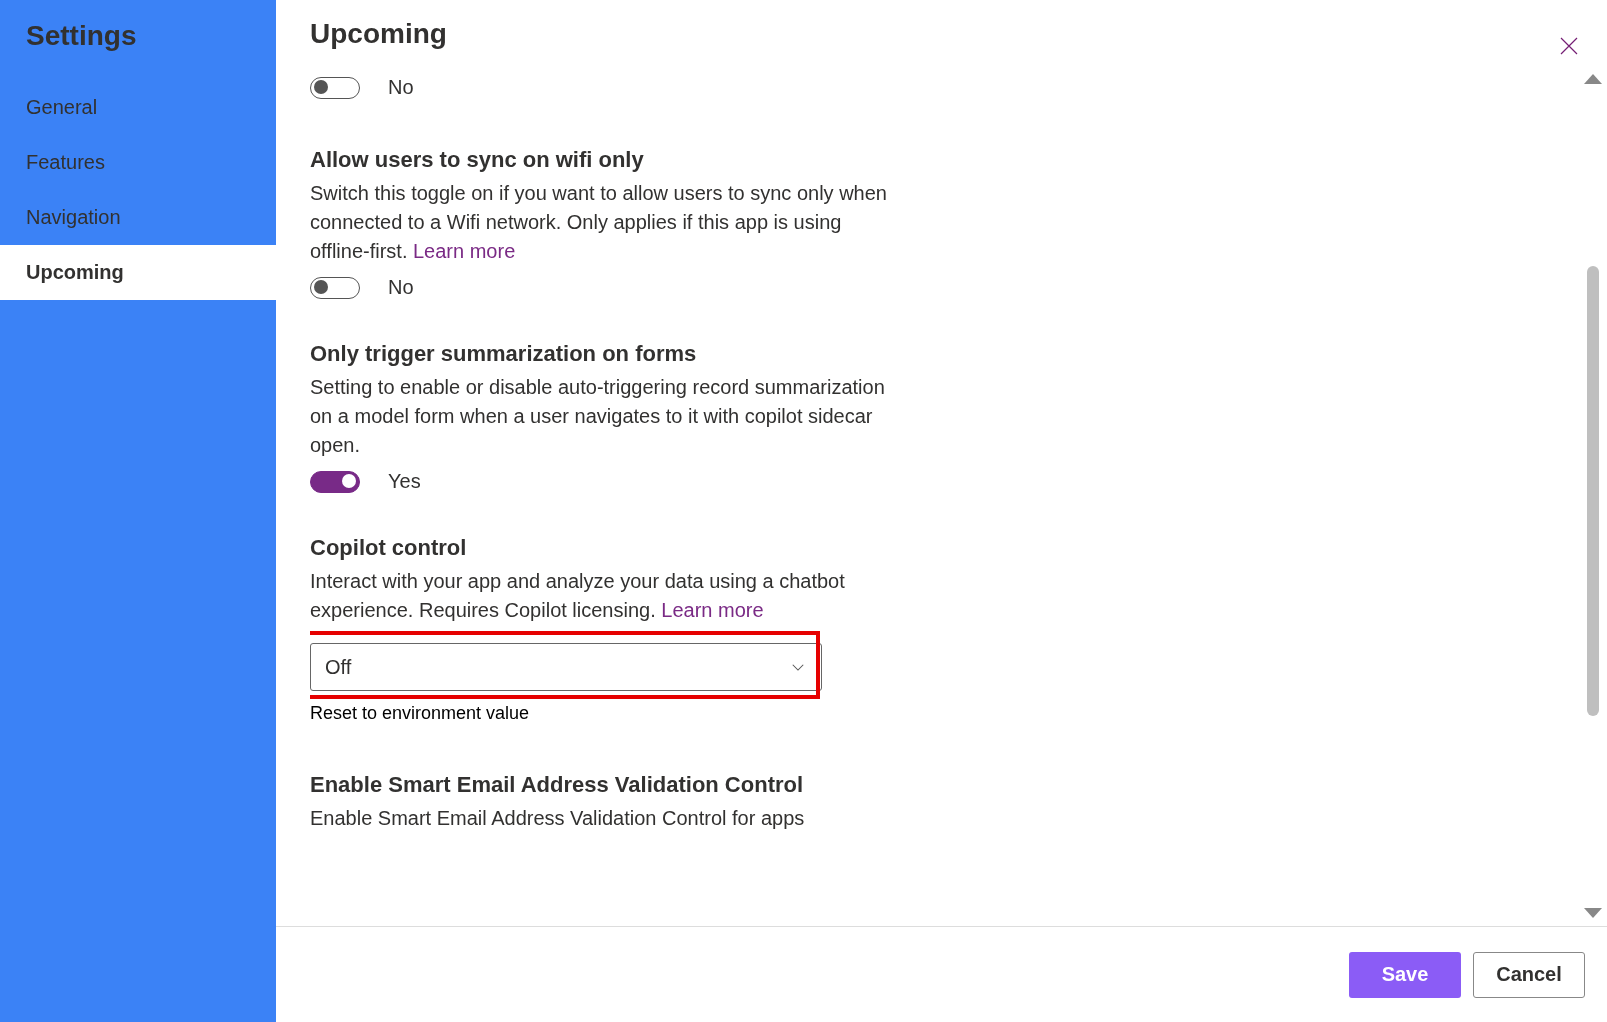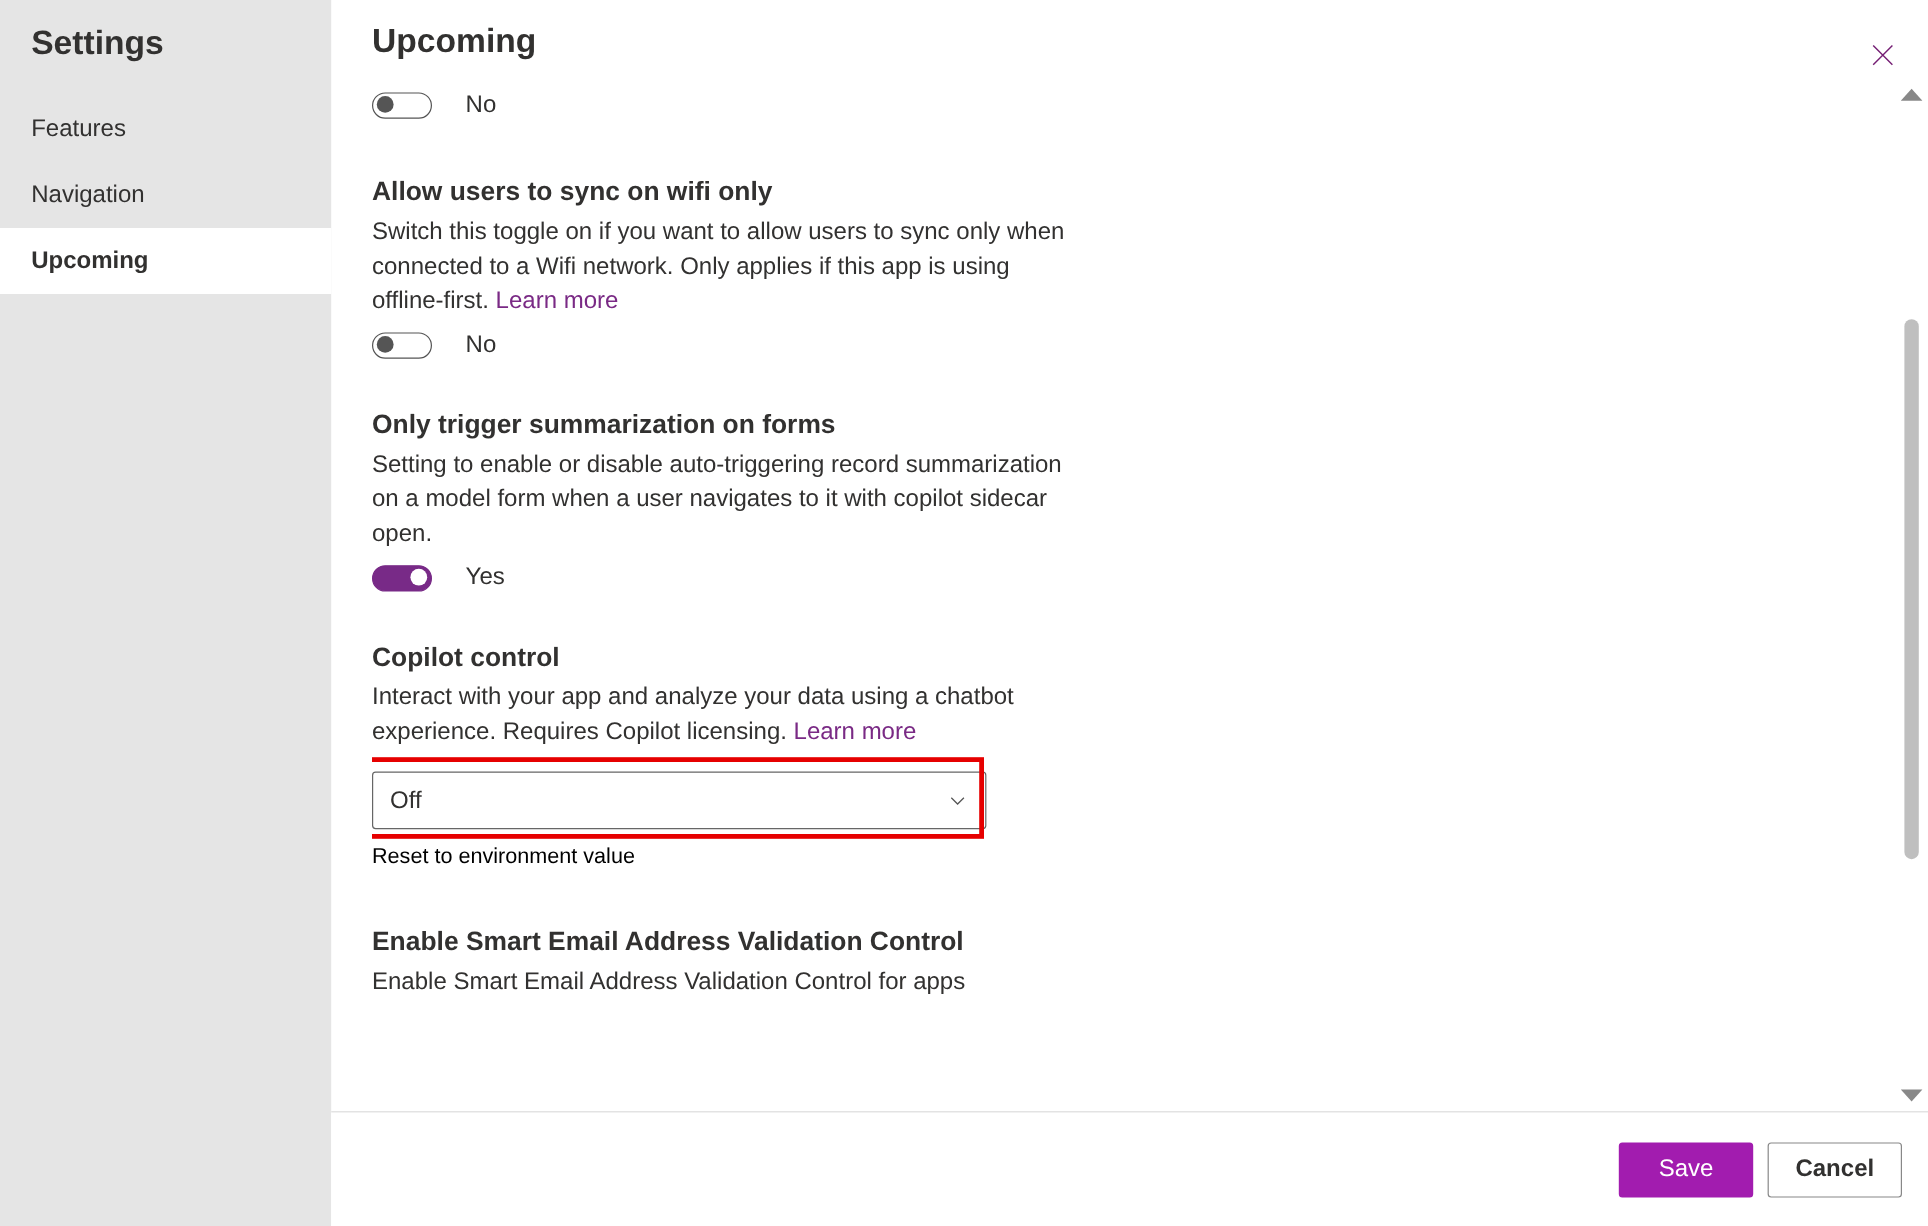--- a/index.html
+++ b/index.html
@@ -12,21 +12,21 @@
     overflow: hidden;
     position: relative;
   }
   .layout {
     display: flex;
     height: 100%;
   }
   
   .sidebar {
     width: 276px;
-    background: #e5e5e5;
+    background: #3b82f6;
     padding-top: 20px;
     flex-shrink: 0;
   }
   .sidebar-title {
     font-size: 28px;
     font-weight: 600;
     padding: 0 26px 28px 26px;
   }
   .sidebar-item {
     font-size: 20px;
@@ -181,24 +181,24 @@
   }
   .btn {
     min-width: 112px;
     height: 46px;
     font-size: 20px;
     border-radius: 3px;
     cursor: pointer;
     display:flex;align-items:center;justify-content:center;
   }
   .btn-primary {
-    background: #a21caf;
+    background: #8b5cf6;
     color: #fff;
     border: none;
-    font-weight:400;
+    font-weight:700;
     margin-left:32px;
   }
   .btn-secondary {
     background: #fff;
     border: 1px solid #888;
     color: #323130;
     font-weight:600;
   }
   
   .scroll-track {
@@ -226,20 +226,21 @@
     background:#bfbfbf;
     border-radius:6px;
   }
 </style>
 </head>
 <body>
 
 <div class="layout">
   <aside class="sidebar">
     <div class="sidebar-title">Settings</div>
+    <div class="sidebar-item"><span>General</span></div>
     <div class="sidebar-item"><span>Features</span></div>
     <div class="sidebar-item"><span>Navigation</span></div>
     <div class="sidebar-item active"><span>Upcoming</span></div>
   </aside>
 
   <main class="main">
     <div class="main-header">Upcoming</div>
     <div class="close-btn">
       <svg viewBox="0 0 24 24" fill="none">
           <path d="M4 4 L20 20 M20 4 L4 20"></path>

